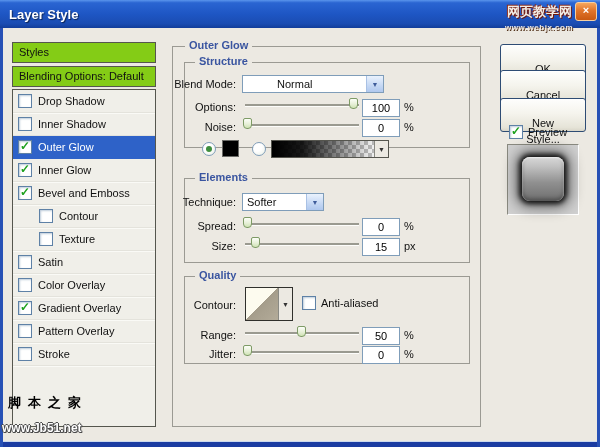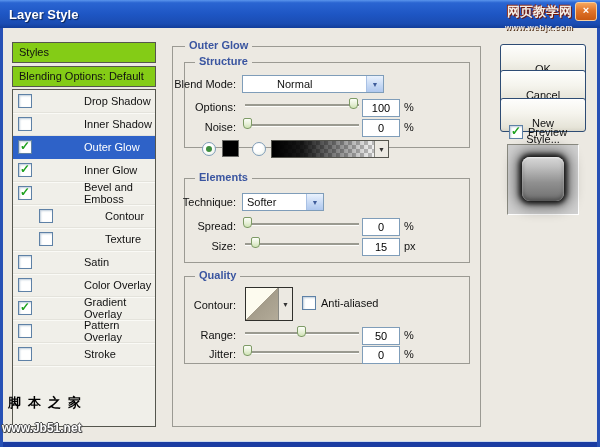--- a/index.html
+++ b/index.html
@@ -22,21 +22,21 @@
   .wm-site{font-size:13px;font-weight:bold;text-shadow:1px 1px 0 #6E1A10,-1px -1px 0 #8A2A18;}
   .wm-close{width:20px;height:17px;margin-left:3px;border-radius:3px;border:1px solid #F4CFA2;
     background:linear-gradient(180deg,#F5A75E 0%,#E0742A 45%,#C95912 100%);
     color:#FFF;font-size:11px;font-weight:bold;line-height:15px;text-align:center;text-shadow:none;cursor:default;}
   .wm-url{font-size:8px;font-weight:bold;letter-spacing:.5px;margin-right:24px;color:#EFE9E2;text-shadow:1px 1px 0 #55351E;}
   
   .box{position:absolute;background:#84cc16;border:1px solid #55564E;box-sizing:border-box;}
   .styles-header{left:12px;top:42px;width:144px;height:21px;line-height:19px;padding-left:6px;}
   .blending-box{left:12px;top:66px;width:144px;height:21px;line-height:19px;padding-left:6px;}
   .styles-list{left:12px;top:89px;width:144px;height:338px;background:#F0EFE9;overflow:hidden;}
-  .sitem{height:22px;display:flex;align-items:center;padding-left:5px;border-bottom:1px solid #E4E3DC;box-shadow:0 1px 0 #FAFAF6;gap:46px;}
+  .sitem{height:22px;display:flex;align-items:center;padding-left:5px;border-bottom:1px solid #E4E3DC;box-shadow:0 1px 0 #FAFAF6;}
   .sitem.indent{padding-left:26px;}
   .sitem.selected{background:#2E62C8;color:#FFF;border-bottom-color:#2E62C8;box-shadow:none;}
   .cb{width:12px;height:12px;background:#FFF;border:1px solid #5E81A6;box-sizing:content-box;
     position:relative;flex:0 0 auto;margin-right:6px;box-shadow:inset 1px 1px 2px rgba(70,110,150,.35);}
   .cb.checked::after{content:"✓";position:absolute;left:1px;top:-2px;color:#1EA11E;font-weight:bold;font-size:12px;}
   
   .fs{position:absolute;border:1px solid #9B9A93;box-sizing:border-box;}
   .fs-title{position:absolute;top:-8px;left:12px;background:#ECE9E2;padding:0 4px;
     font-weight:bold;color:#3A55A0;white-space:nowrap;}
   .fs-outer{left:172px;top:46px;width:309px;height:381px;}

